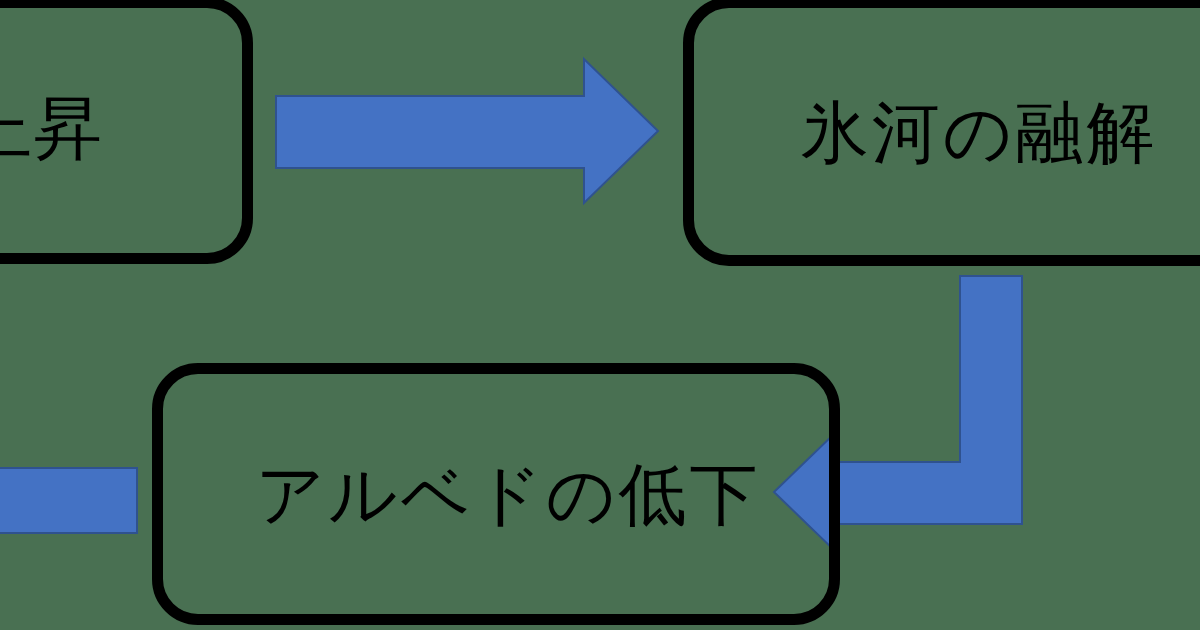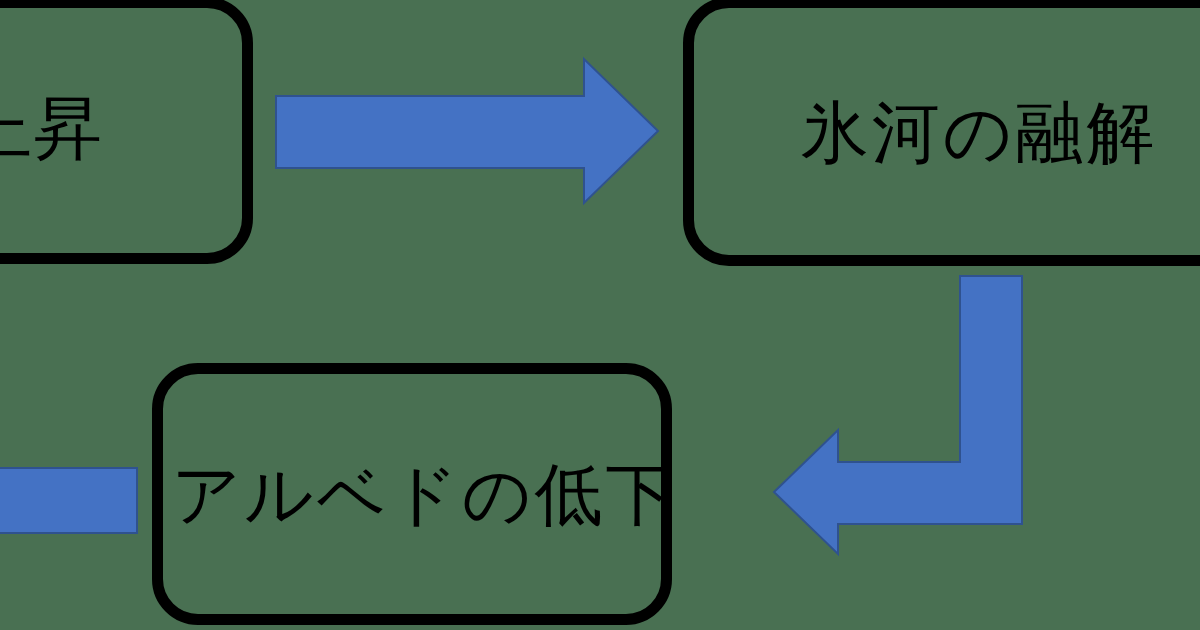--- a/index.html
+++ b/index.html
@@ -50,21 +50,21 @@
     white-space:nowrap;
   }
   
   .node-temperature{ left:-80px; top:-3px; width:333px; height:267px; }
   .node-temperature .node-label{
     position:absolute; left:33px; top:86px; letter-spacing:2px;
   }
   
   .node-glacier{ left:683px; top:-3px; width:592px; height:269px; }
   
-  .node-albedo{ left:152px; top:363px; width:520px; height:262px;padding-left:48px; }
+  .node-albedo{ left:152px; top:363px; width:688px; height:262px;padding-left:48px; }
   .node-albedo .node-label{ transform:translateX(-12px); }
 </style>
 </head>
 <body>
 
 <div class="canvas">
 
   <svg class="arrows" viewBox="0 0 1200 630" xmlns="http://www.w3.org/2000/svg">
 
     <polygon points="276,96 584,96 584,59 658,131 584,203 584,168 276,168"></polygon>

